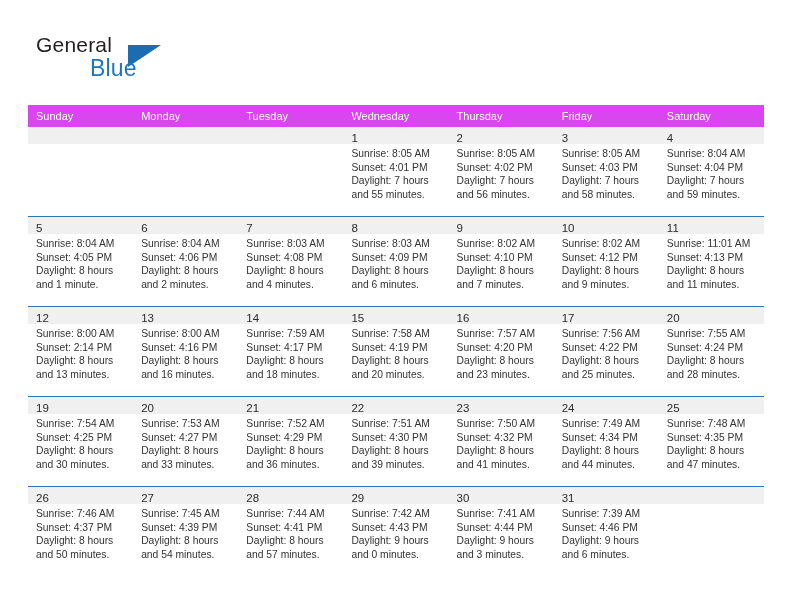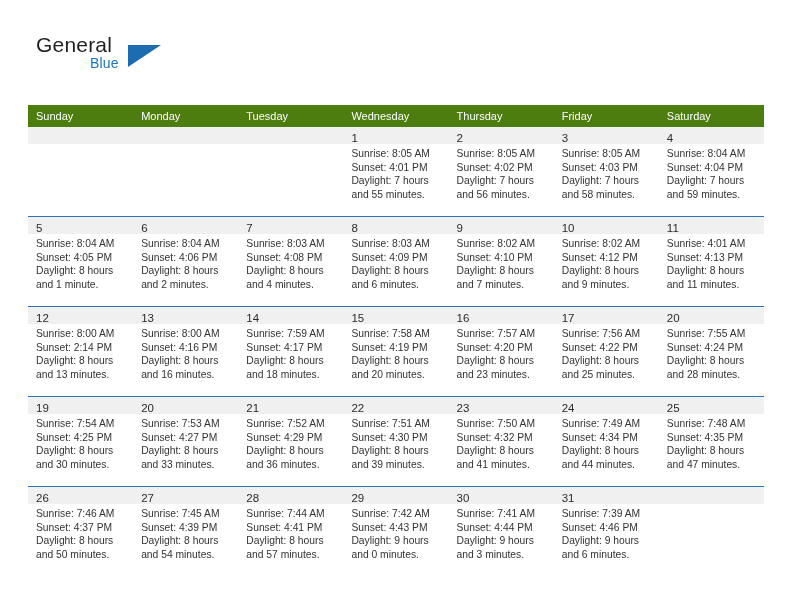--- a/index.html
+++ b/index.html
@@ -41,21 +41,21 @@
     top: 0;
     font-size: 21px;
     color: #231f20;
     letter-spacing: 0.2px;
     font-family: "Liberation Sans", sans-serif;
   }
   .logo-blue {
     position: absolute;
     left: 54px;
     top: 22px;
-    font-size: 14px;
+    font-size: 23px;
     color: #2175bb;
     letter-spacing: 0.2px;
     font-family: "Liberation Sans", sans-serif;
   }
   .logo-tri {
     position: absolute;
     left: 92px;
     top: 12px;
     width: 0;
     height: 0;
@@ -85,21 +85,21 @@
   
   .cal {
     position: absolute;
     left: 28px;
     top: 105px;
     width: 736px;
     border-collapse: collapse;
     table-layout: fixed;
   }
   .cal th {
-    background: #4d7c0f;
+    background: #d946ef;
     color: #ffffff;
     font-size: 11px;
     font-weight: normal;
     text-align: left;
     padding: 5px 0 5px 8px;
     height: 20px;
     box-sizing: border-box;
     border: none;
   }
   .cal td {
@@ -296,21 +296,21 @@
               <div>Sunset: 4:12 PM</div>
               <div>Daylight: 8 hours</div>
               <div>and 9 minutes.</div>
             </div>
           </div>
         </td>
         <td>
           <div class="cell">
             <div class="daynum-strip"><span class="daynum">11</span></div>
             <div class="info">
-              <div>Sunrise: 4:01 AM</div>
+              <div>Sunrise: 11:01 AM</div>
               <div>Sunset: 4:13 PM</div>
               <div>Daylight: 8 hours</div>
               <div>and 11 minutes.</div>
             </div>
           </div>
         </td>
       </tr>
 
       <tr class="week-row">
         <td>

